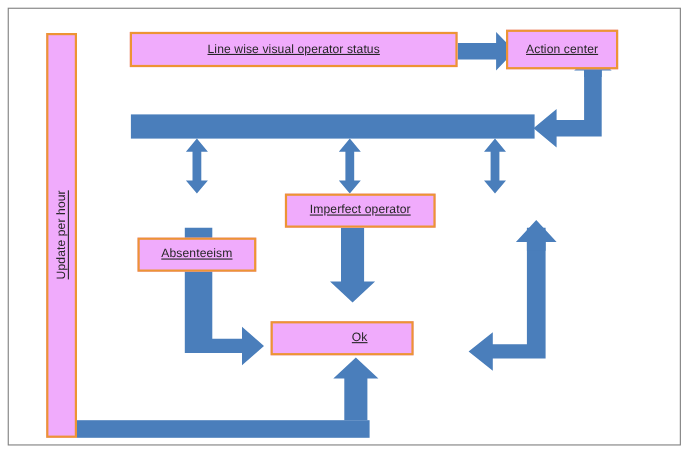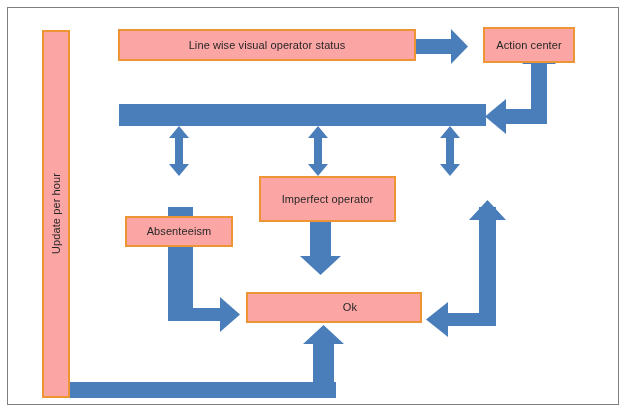--- a/index.html
+++ b/index.html
@@ -15,29 +15,30 @@
     left:7px;top:7px;
     width:612px;height:398px;
     border:1px solid #7f7f7f;
     box-sizing:border-box;
     background:#ffffff;
   }
   .box{
     position:absolute;
     box-sizing:border-box;
     border:2px solid #ed9434;
-    background:#fca5a5;
+    background:#f0abfc;
     display:flex;
     align-items:center;
     justify-content:center;
     color:#262626;
     font-size:11px;
     line-height:1.15;
     letter-spacing:.1px;
     text-align:left;
+    text-decoration:underline;
   }
   .box.vert{
     writing-mode:vertical-rl;
     transform:rotate(180deg);
     padding:4px 0;
   }
   .svglayer{
     position:absolute;left:0;top:0;width:612px;height:398px;
     pointer-events:none;
   }
@@ -91,23 +92,23 @@
       <g>
         <rect x="62" y="374" width="266" height="16" fill="#4a7ebb"></rect>
         <path d="M 305 374 L 326 374 L 326 336 L 336 336 L 315.5 317 L 295 336 L 305 336 Z" fill="#4a7ebb"></path>
       </g>
     </svg>
 
     <div class="box vert" style="left:34px;top:22px;width:28px;height:368px;">Update per hour</div>
 
     <div class="box" style="left:110px;top:21px;width:298px;height:32px;">Line wise visual operator status</div>
 
-    <div class="box" style="left:475px;top:19px;width:92px;height:36px;">Action center</div>
+    <div class="box" style="left:452px;top:19px;width:102px;height:36px;">Action center</div>
 
     <div class="box" style="left:117px;top:168px;width:108px;height:31px;margin-top:40px;">Absenteeism</div>
 
-    <div class="box" style="left:251px;top:168px;width:137px;height:46px;">Imperfect operator</div>
+    <div class="box" style="left:251px;top:168px;width:137px;height:31px;">Imperfect operator</div>
 
 
-    <div class="box" style="left:238px;top:284px;width:176px;height:31px;padding-left:32px;">Ok</div>
+    <div class="box" style="left:238px;top:284px;width:130px;height:31px;padding-left:32px;">Ok</div>
 
   </div>
 </div>
 
 </body></html>

